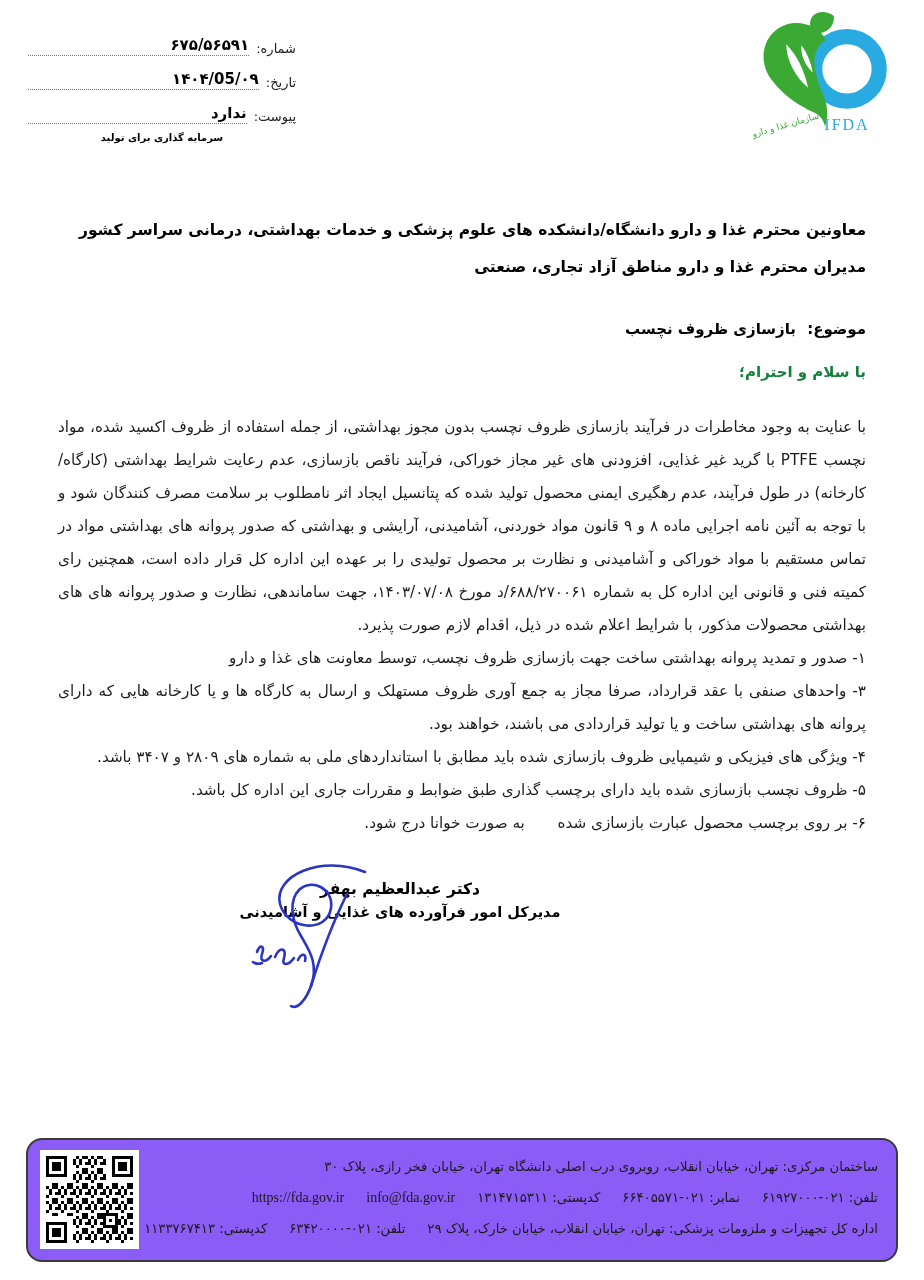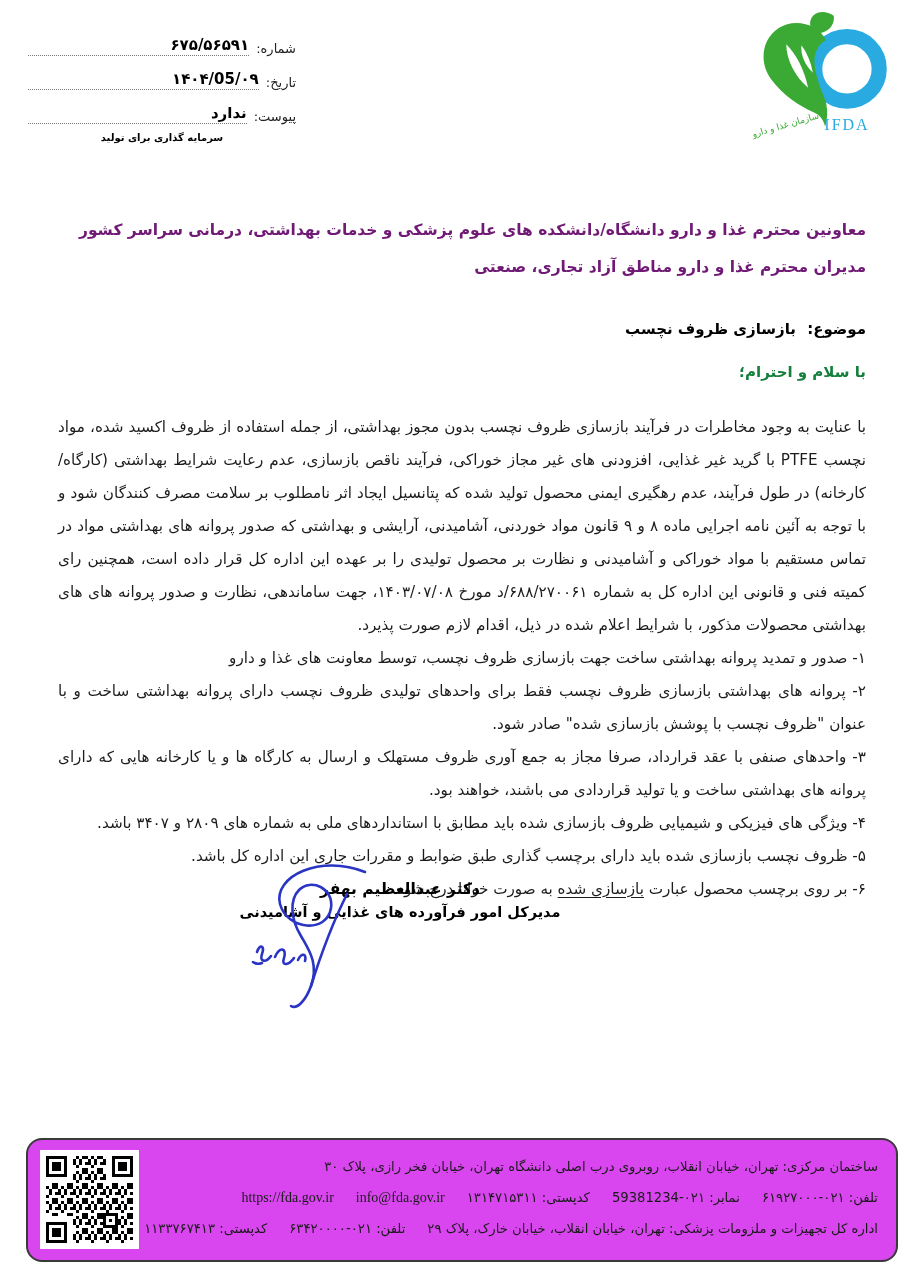--- a/index.html
+++ b/index.html
@@ -17,36 +17,36 @@
   .tagline{margin-top:6px;font-weight:bold;font-size:10px;text-align:center;color:#000;}
   
   .emblem{position:absolute;top:12px;left:50%;transform:translateX(-50%);width:250px;text-align:center;}
   .emblem svg{display:block;margin:0 auto;}
   .gov-line{font-size:12.5px;font-weight:600;margin-top:3px;font-family:"DejaVu Serif","Liberation Serif",serif;}
   .ministry-line{font-size:13.5px;font-weight:700;margin-top:5px;font-family:"DejaVu Serif","Liberation Serif",serif;}
   
   .ifda{position:absolute;top:12px;right:20px;width:152px;height:128px;}
   
   .content{position:absolute;top:212px;right:58px;left:58px;}
-  .recipients{font-weight:bold;font-size:15.5px;line-height:37px;text-align:right;color:#701a75;}
+  .recipients{font-weight:bold;font-size:15.5px;line-height:37px;text-align:right;color:#000000;}
   .subject{margin-top:27px;font-weight:bold;font-size:15px;line-height:33px;color:#000;}
   .subject .sub-val{margin-right:6px;}
   .salutation{margin-top:10px;font-weight:bold;font-size:15px;line-height:33px;color:#15803d;}
   .body-par{margin-top:22px;font-size:15.2px;line-height:33px;text-align:justify;text-align-last:right;}
   .list{margin-top:0;}
   .item{font-size:15.2px;line-height:33px;text-align:justify;text-align-last:right;}
-  .uline{text-decoration:underline;text-underline-offset:3px;}
+  .uline{text-underline-offset:3px;margin-left:28px;}
   
   .sig-text{position:absolute;top:878px;left:170px;width:460px;text-align:center;font-weight:bold;color:#000;}
   .sig-name{font-size:15.5px;line-height:23px;}
   .sig-title{font-size:14.5px;line-height:23px;}
   .sig-ink{position:absolute;top:858px;left:243px;width:160px;height:160px;pointer-events:none;}
   
   .footer{position:absolute;left:26px;right:26px;top:1138px;height:120px;
-          border:2px solid #3a3a3a;border-radius:16px;background:#d946ef;}
+          border:2px solid #3a3a3a;border-radius:16px;background:#8b5cf6;}
   .qr{position:absolute;left:12px;top:10px;width:99px;height:99px;}
   .f-lines{position:absolute;top:11px;right:18px;left:128px;font-size:13.2px;color:#1a1a1a;}
   .f-row{line-height:31px;white-space:nowrap;}
   .f-flex{display:flex;justify-content:flex-start;gap:22px;line-height:31px;white-space:nowrap;}
   .ltr{direction:ltr;unicode-bidi:isolate;font-family:"Liberation Serif","DejaVu Serif",serif;font-size:14px;}
 </style>
 </head>
 <body>
 
 <div class="page">
@@ -84,21 +84,20 @@
     <div class="recipients">معاونین محترم غذا و دارو دانشگاه/دانشکده های علوم پزشکی و خدمات بهداشتی، درمانی سراسر کشور</div>
     <div class="recipients">مدیران محترم غذا و دارو مناطق آزاد تجاری، صنعتی</div>
     <div class="subject">
       <span>موضوع:</span>
       <span class="sub-val">بازسازی ظروف نچسب</span>
     </div>
     <div class="salutation">با سلام و احترام؛</div>
     <div class="body-par">با عنایت به وجود مخاطرات در فرآیند بازسازی ظروف نچسب بدون مجوز بهداشتی، از جمله استفاده از ظروف اکسید شده، مواد نچسب PTFE با گرید غیر غذایی، افزودنی های غیر مجاز خوراکی، فرآیند ناقص بازسازی، عدم رعایت شرایط بهداشتی (کارگاه/کارخانه) در طول فرآیند، عدم رهگیری ایمنی محصول تولید شده که پتانسیل ایجاد اثر نامطلوب بر سلامت مصرف کنندگان شود و با توجه به آئین نامه اجرایی ماده ۸ و ۹ قانون مواد خوردنی، آشامیدنی، آرایشی و بهداشتی که صدور پروانه های بهداشتی مواد در تماس مستقیم با مواد خوراکی و آشامیدنی و نظارت بر محصول تولیدی را بر عهده این اداره کل قرار داده است، همچنین رای کمیته فنی و قانونی این اداره کل به شماره ۶۸۸/۲۷۰۰۶۱/د مورخ ۱۴۰۳/۰۷/۰۸، جهت ساماندهی، نظارت و صدور پروانه های های بهداشتی محصولات مذکور، با شرایط اعلام شده در ذیل، اقدام لازم صورت پذیرد.</div>
     <div class="list">
       <div class="item">۱- صدور و تمدید پروانه بهداشتی ساخت جهت بازسازی ظروف نچسب، توسط معاونت های غذا و دارو</div>
-      <div class="item">۲- پروانه های بهداشتی بازسازی ظروف نچسب فقط برای واحدهای تولیدی ظروف نچسب دارای پروانه بهداشتی ساخت و با عنوان "ظروف نچسب با پوشش بازسازی شده" صادر شود.</div>
       <div class="item">۳- واحدهای صنفی با عقد قرارداد، صرفا مجاز به جمع آوری ظروف مستهلک و ارسال به کارگاه ها و یا کارخانه هایی که دارای پروانه های بهداشتی ساخت و یا تولید قراردادی می باشند، خواهند بود.</div>
       <div class="item">۴- ویژگی های فیزیکی و شیمیایی ظروف بازسازی شده باید مطابق با استانداردهای ملی به شماره های ۲۸۰۹ و ۳۴۰۷ باشد.</div>
       <div class="item">۵- ظروف نچسب بازسازی شده باید دارای برچسب گذاری طبق ضوابط و مقررات جاری این اداره کل باشد.</div>
       <div class="item"><span>۶- بر روی برچسب محصول عبارت </span><span class="uline">بازسازی شده</span><span> به صورت خوانا درج شود.</span></div>
     </div>
   </div>
 
   <div class="sig-text">
     <div class="sig-name">دکتر عبدالعظیم بهفر</div>
     <div class="sig-title">مدیرکل امور فرآورده های غذایی و آشامیدنی</div>
@@ -140,21 +139,21 @@
           <rect x="2" y="24" width="3" height="3"></rect>
         <rect x="19" y="19" width="5" height="5"></rect>
       </g>
       <rect x="20" y="20" width="3" height="3" fill="#fff"></rect>
       <rect x="21" y="21" width="1" height="1" fill="#000"></rect>
     </svg>
     <div class="f-lines">
       <div class="f-row">ساختمان مرکزی: تهران، خیابان انقلاب، روبروی درب اصلی دانشگاه تهران، خیابان فخر رازی، پلاک ۳۰</div>
       <div class="f-flex">
         <span>تلفن: ۰۲۱-۶۱۹۲۷۰۰۰</span>
-        <span>نمابر: ۰۲۱-59381234</span>
+        <span>نمابر: ۰۲۱-۶۶۴۰۵۵۷۱</span>
         <span>کدپستی: ۱۳۱۴۷۱۵۳۱۱</span>
         <span class="ltr">info@fda.gov.ir</span>
         <span class="ltr">https://fda.gov.ir</span>
       </div>
       <div class="f-flex">
         <span>اداره کل تجهیزات و ملزومات پزشکی: تهران، خیابان انقلاب، خیابان خارک، پلاک ۲۹</span>
         <span>تلفن: ۰۲۱-۶۳۴۲۰۰۰۰</span>
         <span>کدپستی: ۱۱۳۳۷۶۷۴۱۳</span>
       </div>
     </div>

